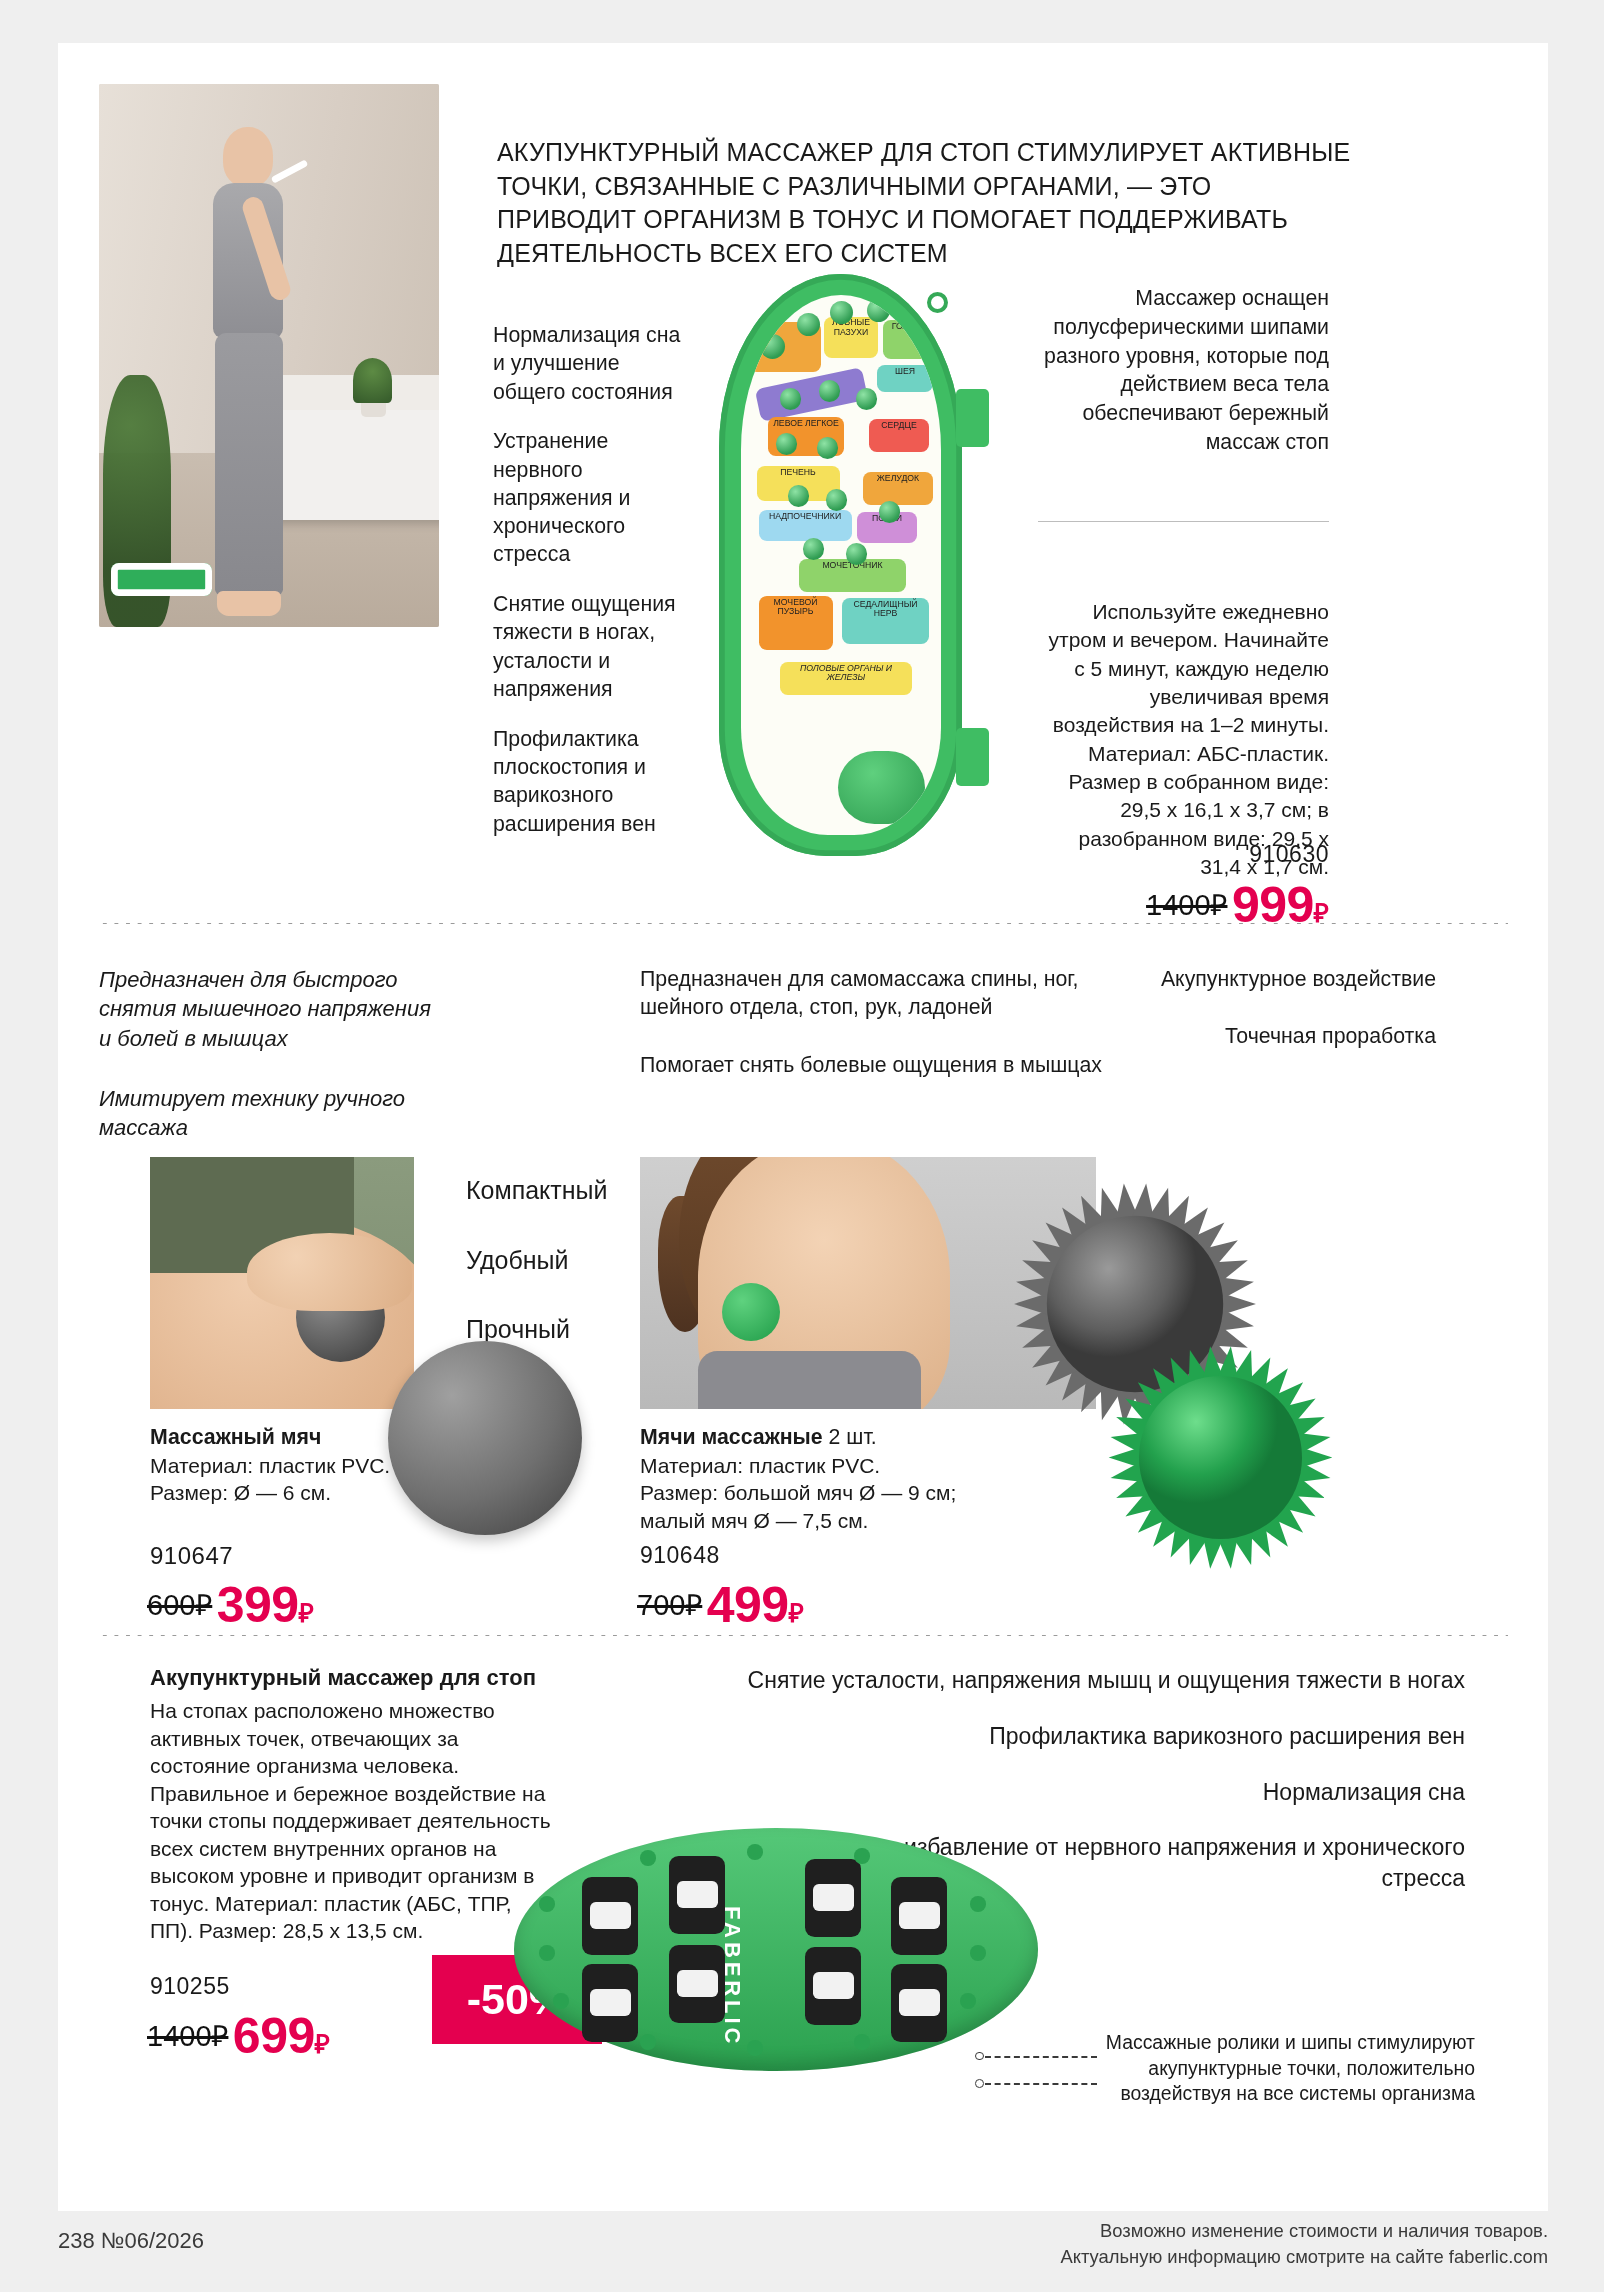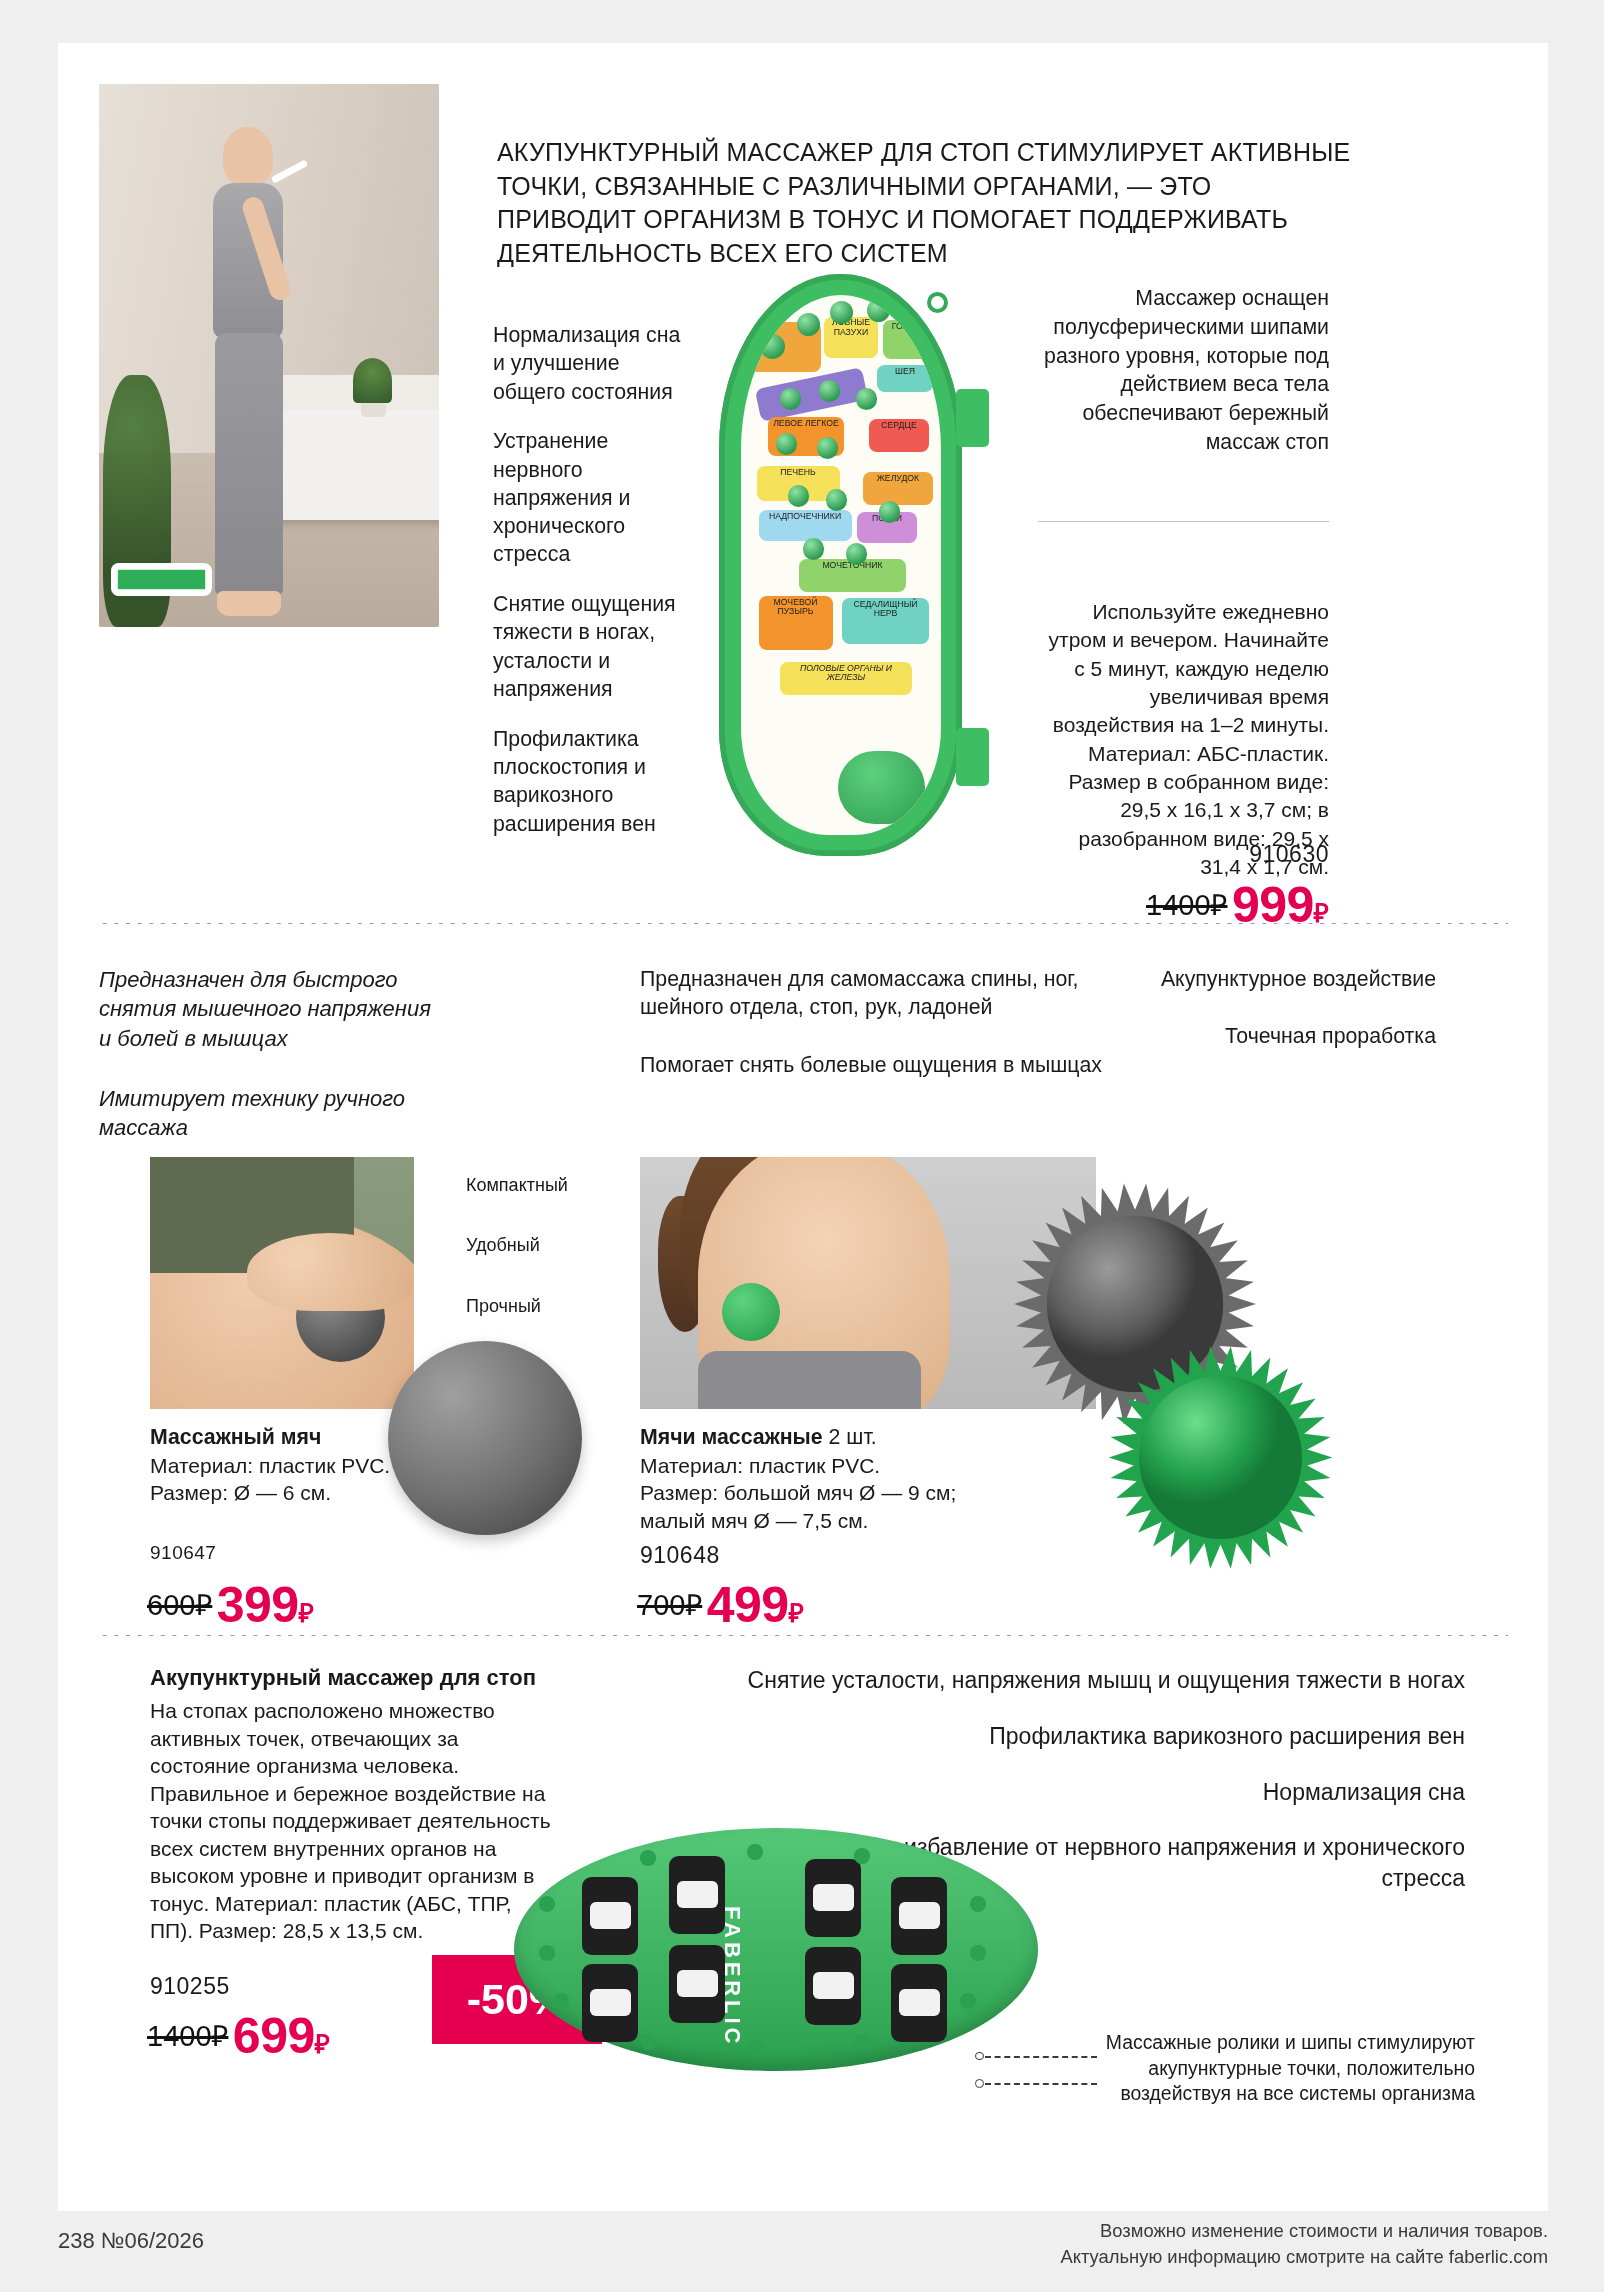--- a/index.html
+++ b/index.html
@@ -115,21 +115,21 @@
     background:radial-gradient(circle at 35% 30%, #8e8e8e, #4d4d4d 75%); }
   .leg-hand { position:absolute; left:97px; top:76px; width:165px; height:78px;
     background:radial-gradient(circle at 30% 30%, #f2d2b4, #dcae86); border-radius:50% 50% 30% 40%; }
 
   .ball-big { position:absolute; left:330px; top:1298px; width:194px; height:194px; border-radius:50%;
     background:radial-gradient(circle at 33% 28%, #a0a0a0, #6f6f6f 55%, #3d3d3d 100%);
     box-shadow: 0 5.8px 13.6px rgba(0,0,0,.22); }
 
   .p2-title { position:absolute; left:92px; top:1382px; font-size:21.3px; font-weight:bold;}
   .p2-body { position:absolute; left:92px; top:1409px; width:252px; font-size:21px; line-height:1.3;}
-  .p2-sku { position:absolute; left:92px; top:1499px; font-size:19px; letter-spacing:0.5px;}
+  .p2-sku { position:absolute; left:92px; top:1499px; font-size:24px; letter-spacing:0.5px;}
   .p2-price { position:absolute; left:89px; top:1533px; }
 
   .img-neck { position:absolute; left:582px; top:1114px; width:456px; height:252px; overflow:hidden;
     background:linear-gradient(#cfcfcf,#b9b9b9); }
   .neck-person { position:absolute; left:58px; top:-19.4px; width:252px; height:291px;
     background:radial-gradient(circle at 50% 35%, #f3d3b5, #dbae86); border-radius:48% 48% 30% 30%; }
   .neck-hair { position:absolute; left:39px; top:-29px; width:126px; height:213px;
     background:linear-gradient(#6f4a2d,#553720); border-radius:55% 40% 40% 50%; }
   .neck-tail { position:absolute; left:17.5px; top:39px; width:54px; height:136px;
     background:linear-gradient(#6f4a2d,#4d3220); border-radius:40% 40% 50% 50%; }
@@ -277,21 +277,21 @@
     <p>Точечная проработка</p>
   </div>
 
   <div class="img-leg">
     <div class="leg-skin"></div>
     <div class="leg-short"></div>
     <div class="leg-ball"></div>
     <div class="leg-hand"></div>
   </div>
 
-  <div style="position:absolute; left:408px; top:1131px; width:213px; font-size:18px; line-height:1.3;">
+  <div style="position:absolute; left:408px; top:1131px; width:213px; font-size:25px; line-height:1.3;">
     <p style="margin:0 0 37px 0;">Компактный</p>
     <p style="margin:0 0 37px 0;">Удобный</p>
     <p style="margin:0;">Прочный</p>
   </div>
 
   <div class="ball-big"></div>
 
   <div class="p2-title">Массажный мяч</div>
   <div class="p2-body t">Материал: пластик PVC. Размер: Ø — 6 см.</div>
   <div class="p2-sku">910647</div>

